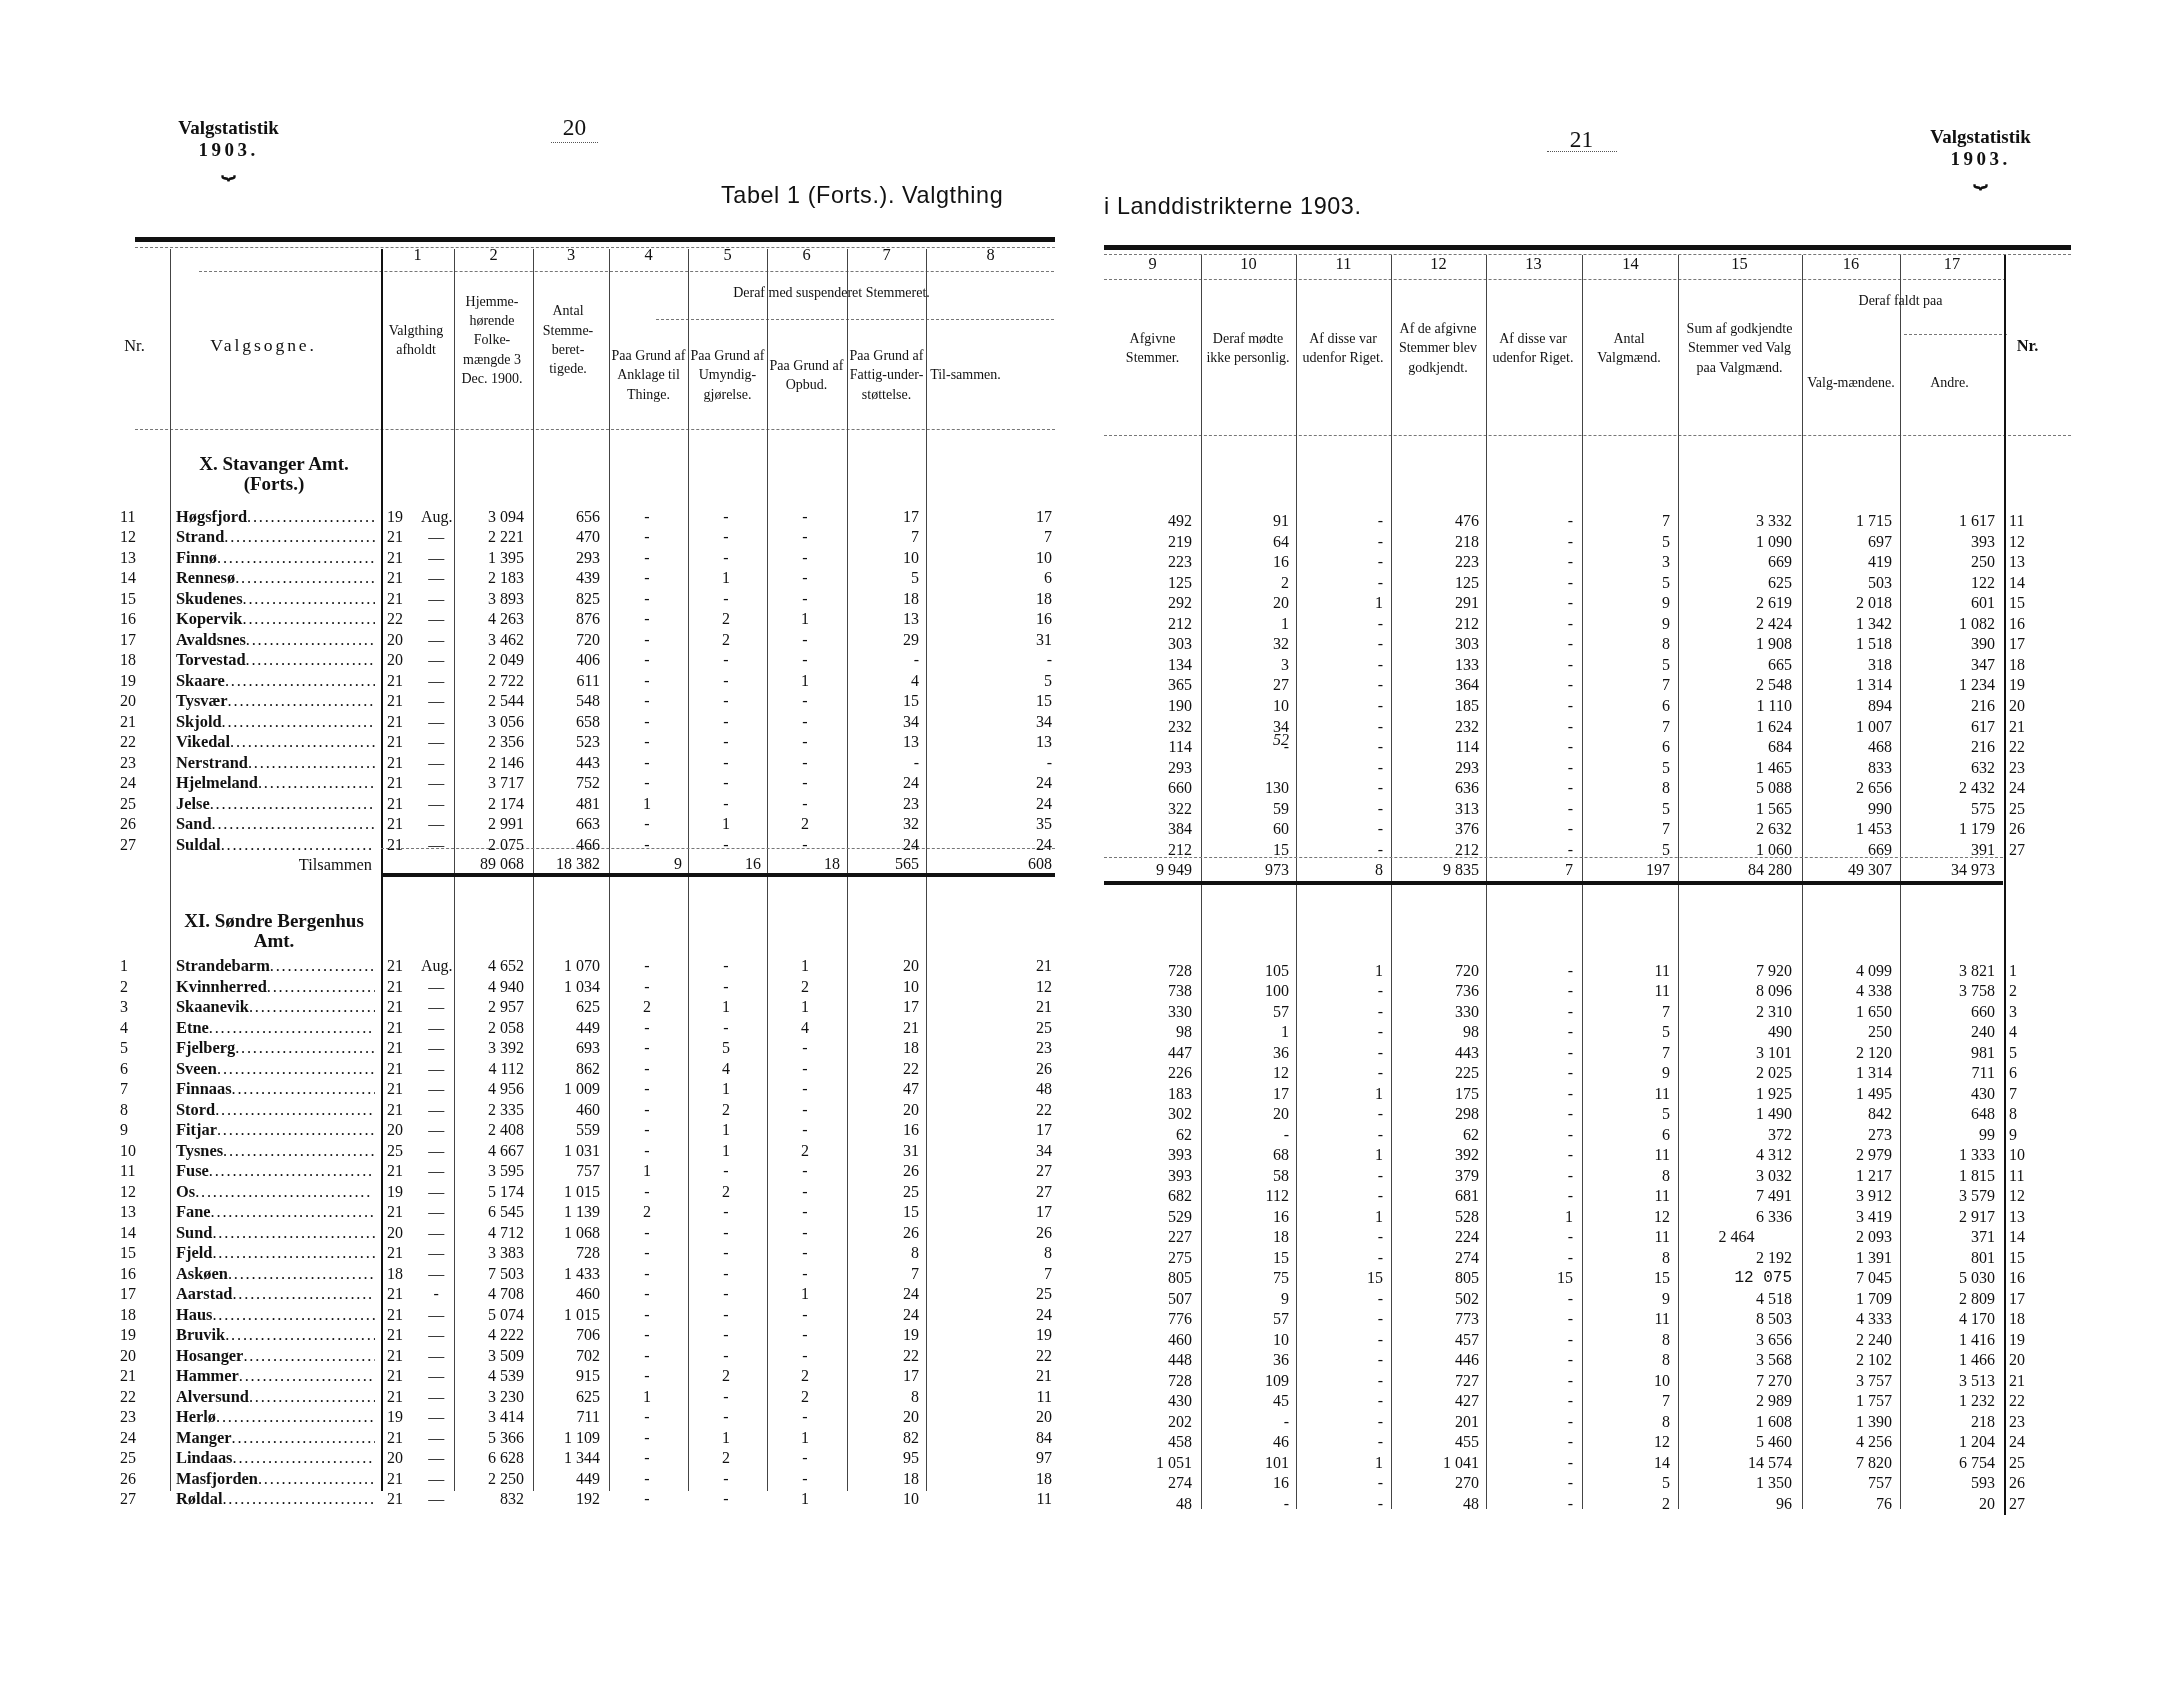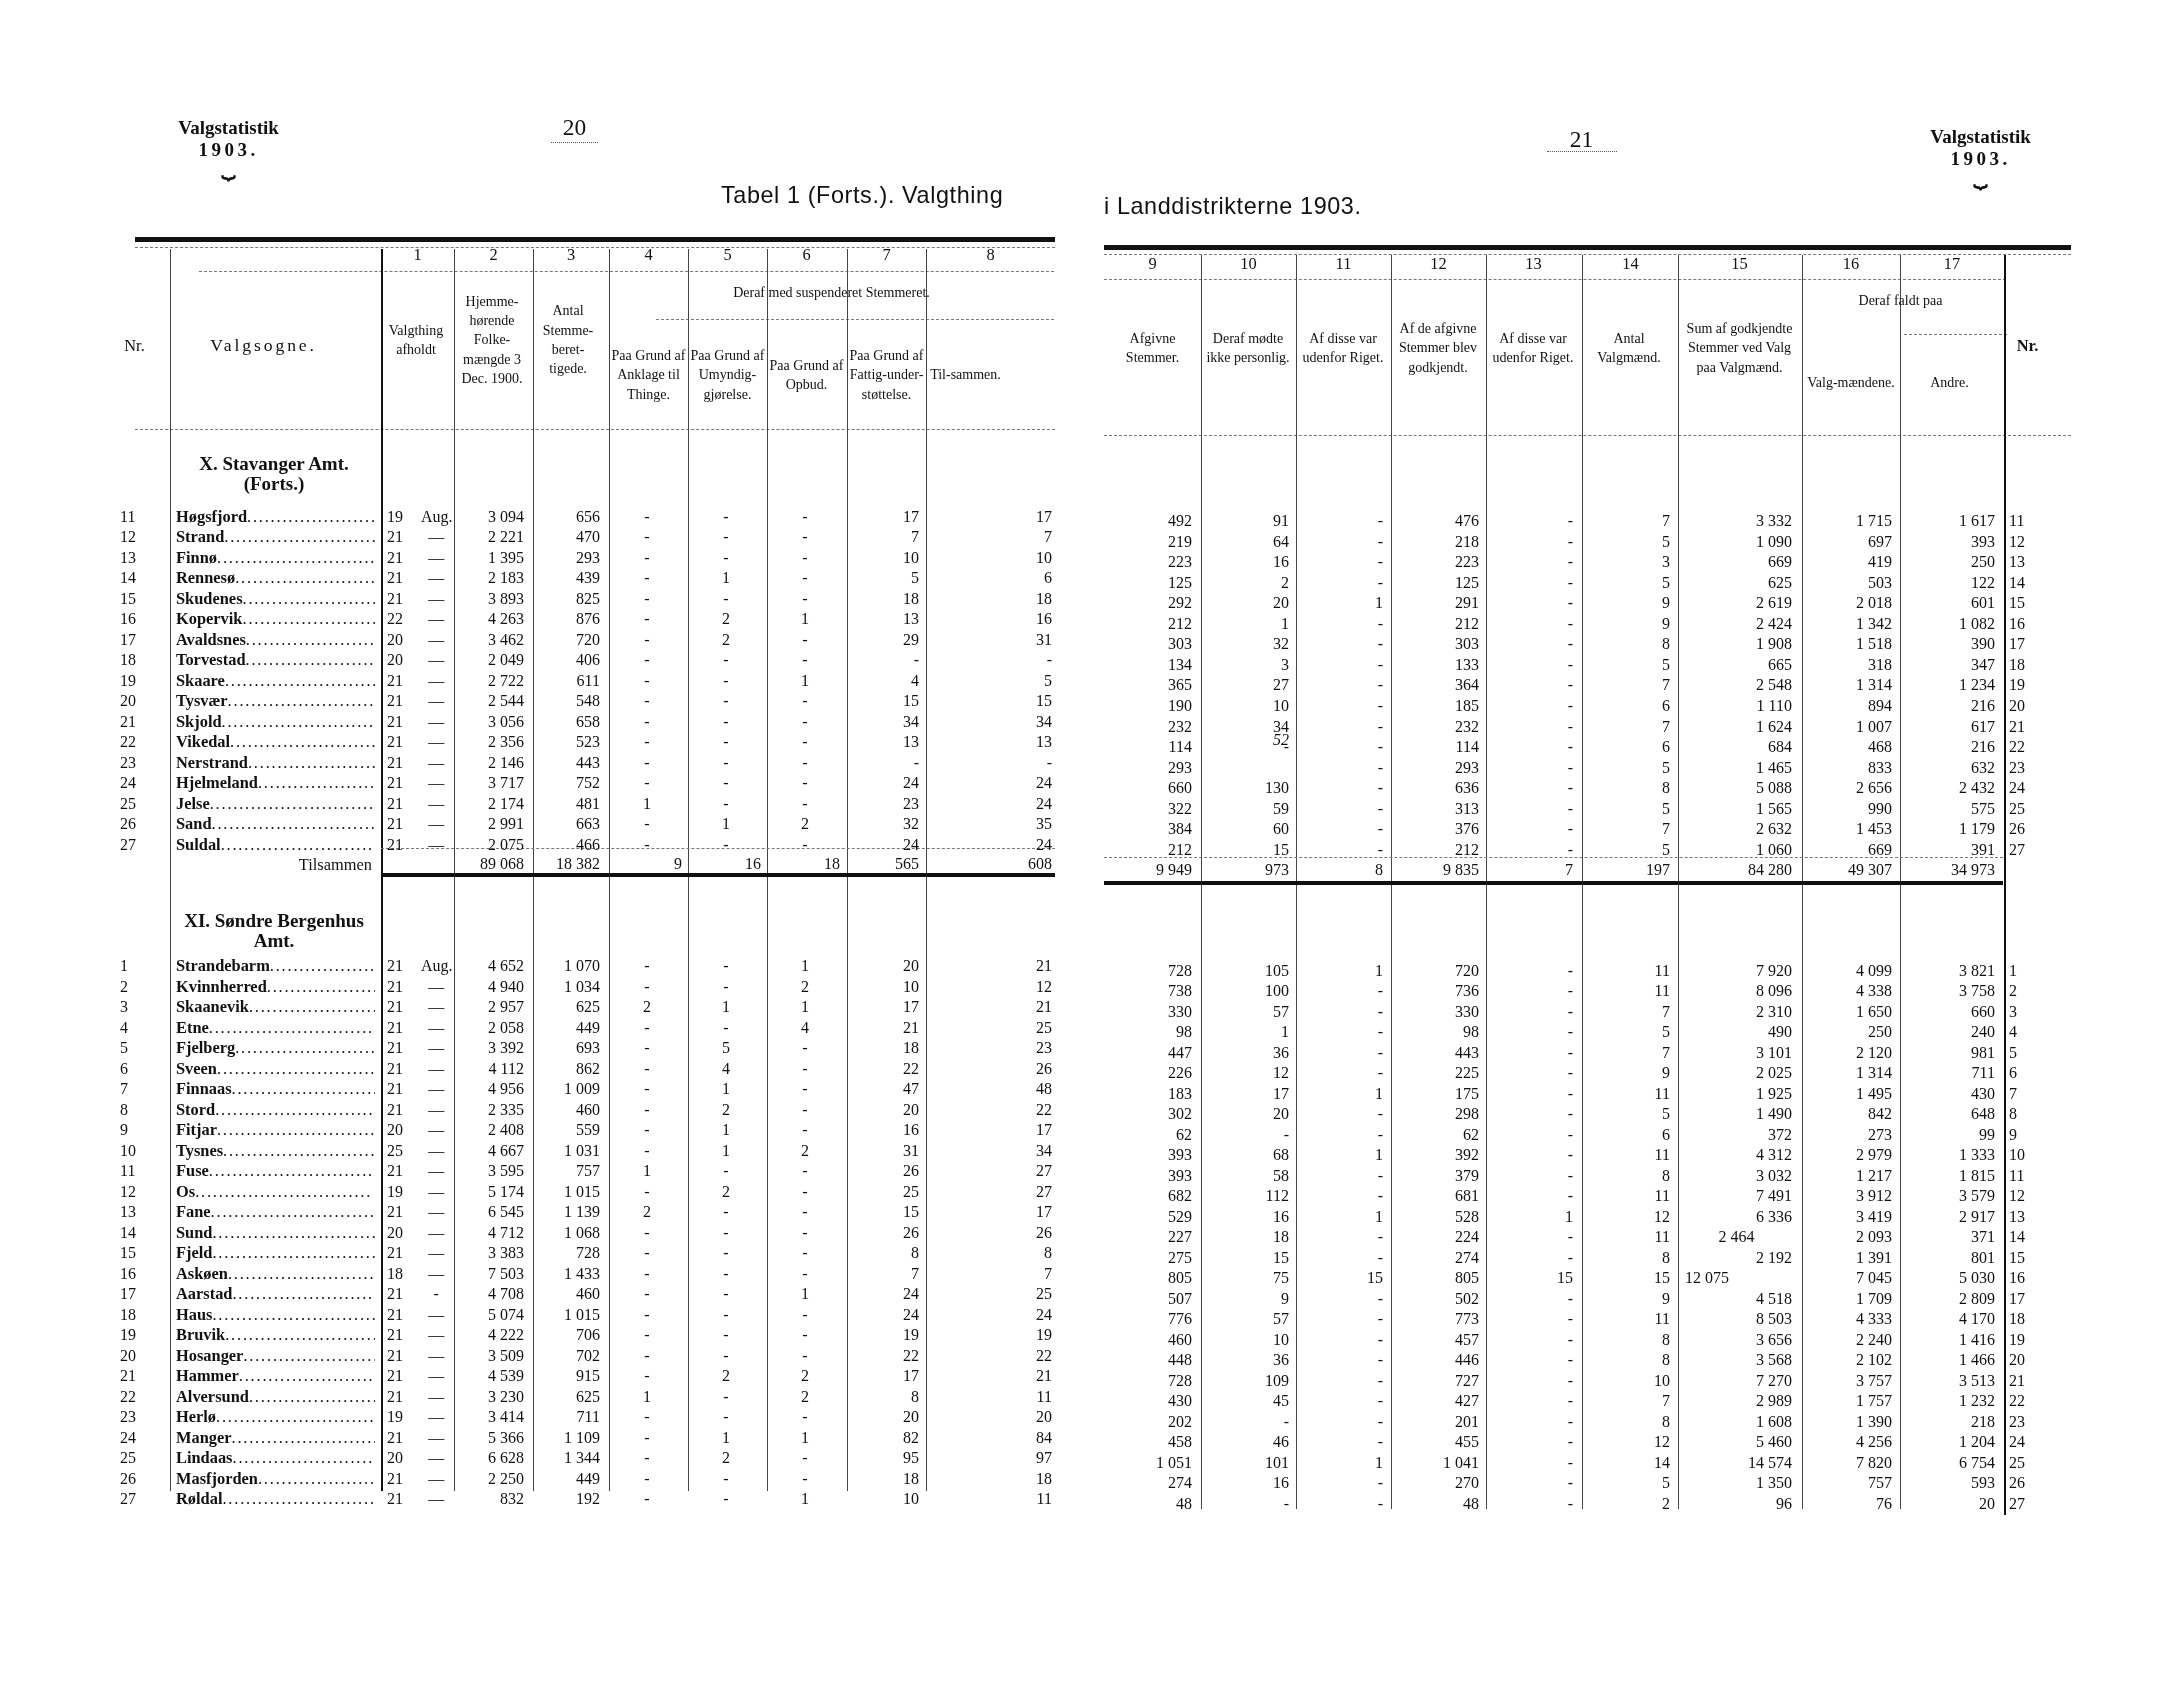--- a/index.html
+++ b/index.html
@@ -895,21 +895,21 @@
       <div class="abs cell c" style="left:691px; top:1264px; width:70px;">-</div>
       <div class="abs cell c" style="left:770px; top:1264px; width:70px;">-</div>
       <div class="abs cell" style="left:849px; top:1264px; width:70px;">7</div>
       <div class="abs cell" style="left:929px; top:1264px; width:123px;">7</div>
       <div class="abs cell" style="left:1107px; top:1268px; width:85px;">805</div>
       <div class="abs cell" style="left:1204px; top:1268px; width:85px;">75</div>
       <div class="abs cell" style="left:1298px; top:1268px; width:85px;">15</div>
       <div class="abs cell" style="left:1394px; top:1268px; width:85px;">805</div>
       <div class="abs cell" style="left:1488px; top:1268px; width:85px;">15</div>
       <div class="abs cell" style="left:1585px; top:1268px; width:85px;">15</div>
-      <div class="abs cell" style="left:1618px; top:1268px; width:111px;">12 075</div>
+      <div class="abs cell" style="left:1681px; top:1268px; width:111px;font-family:Liberation Mono, monospace;">12 075</div>
       <div class="abs cell" style="left:1804px; top:1268px; width:88px;">7 045</div>
       <div class="abs cell" style="left:1903px; top:1268px; width:92px;">5 030</div>
       <div class="abs cell" style="left:2009px; top:1268px; width:38px; text-align:left;">16</div>
     </div>
     <div>
       <div class="abs cell" style="left:120px; top:1284px; width:35px; text-align:left;">17</div>
       <div class="abs nm" style="left:176px; top:1284px; width:199px;"><span>Aarstad</span><span class="d">..............................</span></div>
       <div class="abs cell" style="left:387px; top:1284px; width:29px; text-align:left;">21</div>
       <div class="abs cell c" style="left:421px; top:1284px; width:30.5px;">-</div>
       <div class="abs cell" style="left:457px; top:1284px; width:67px;">4 708</div>

